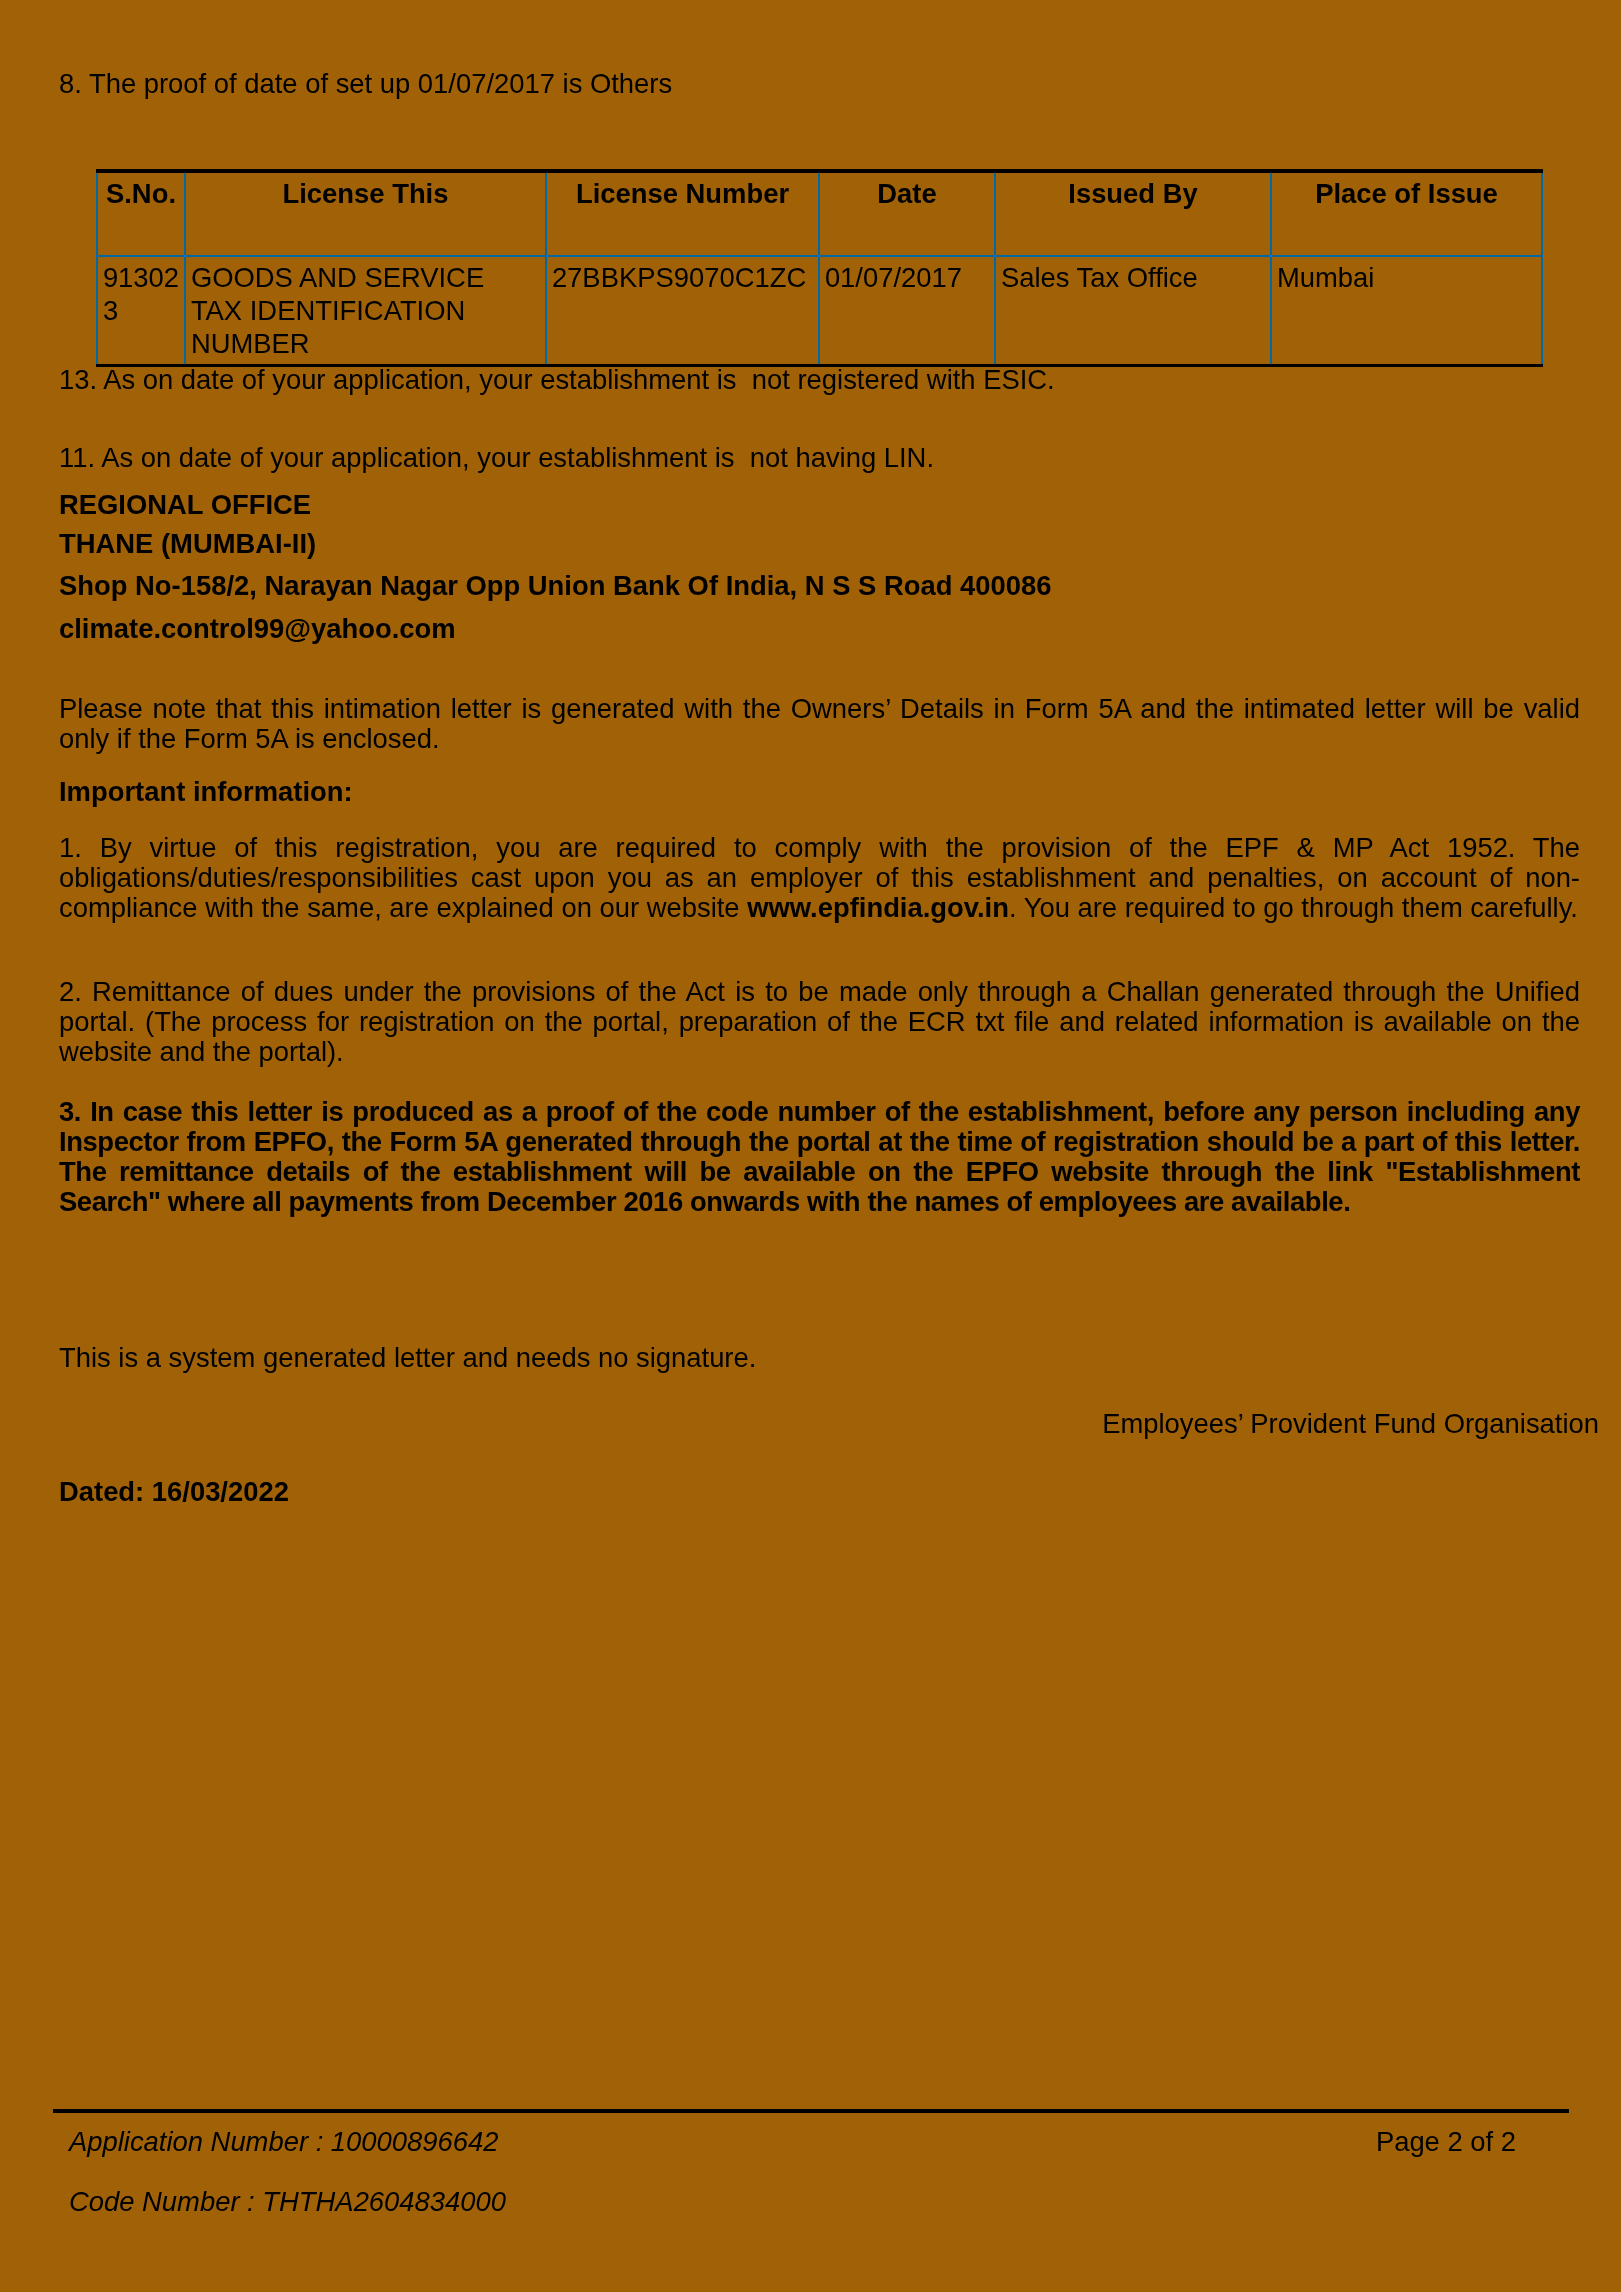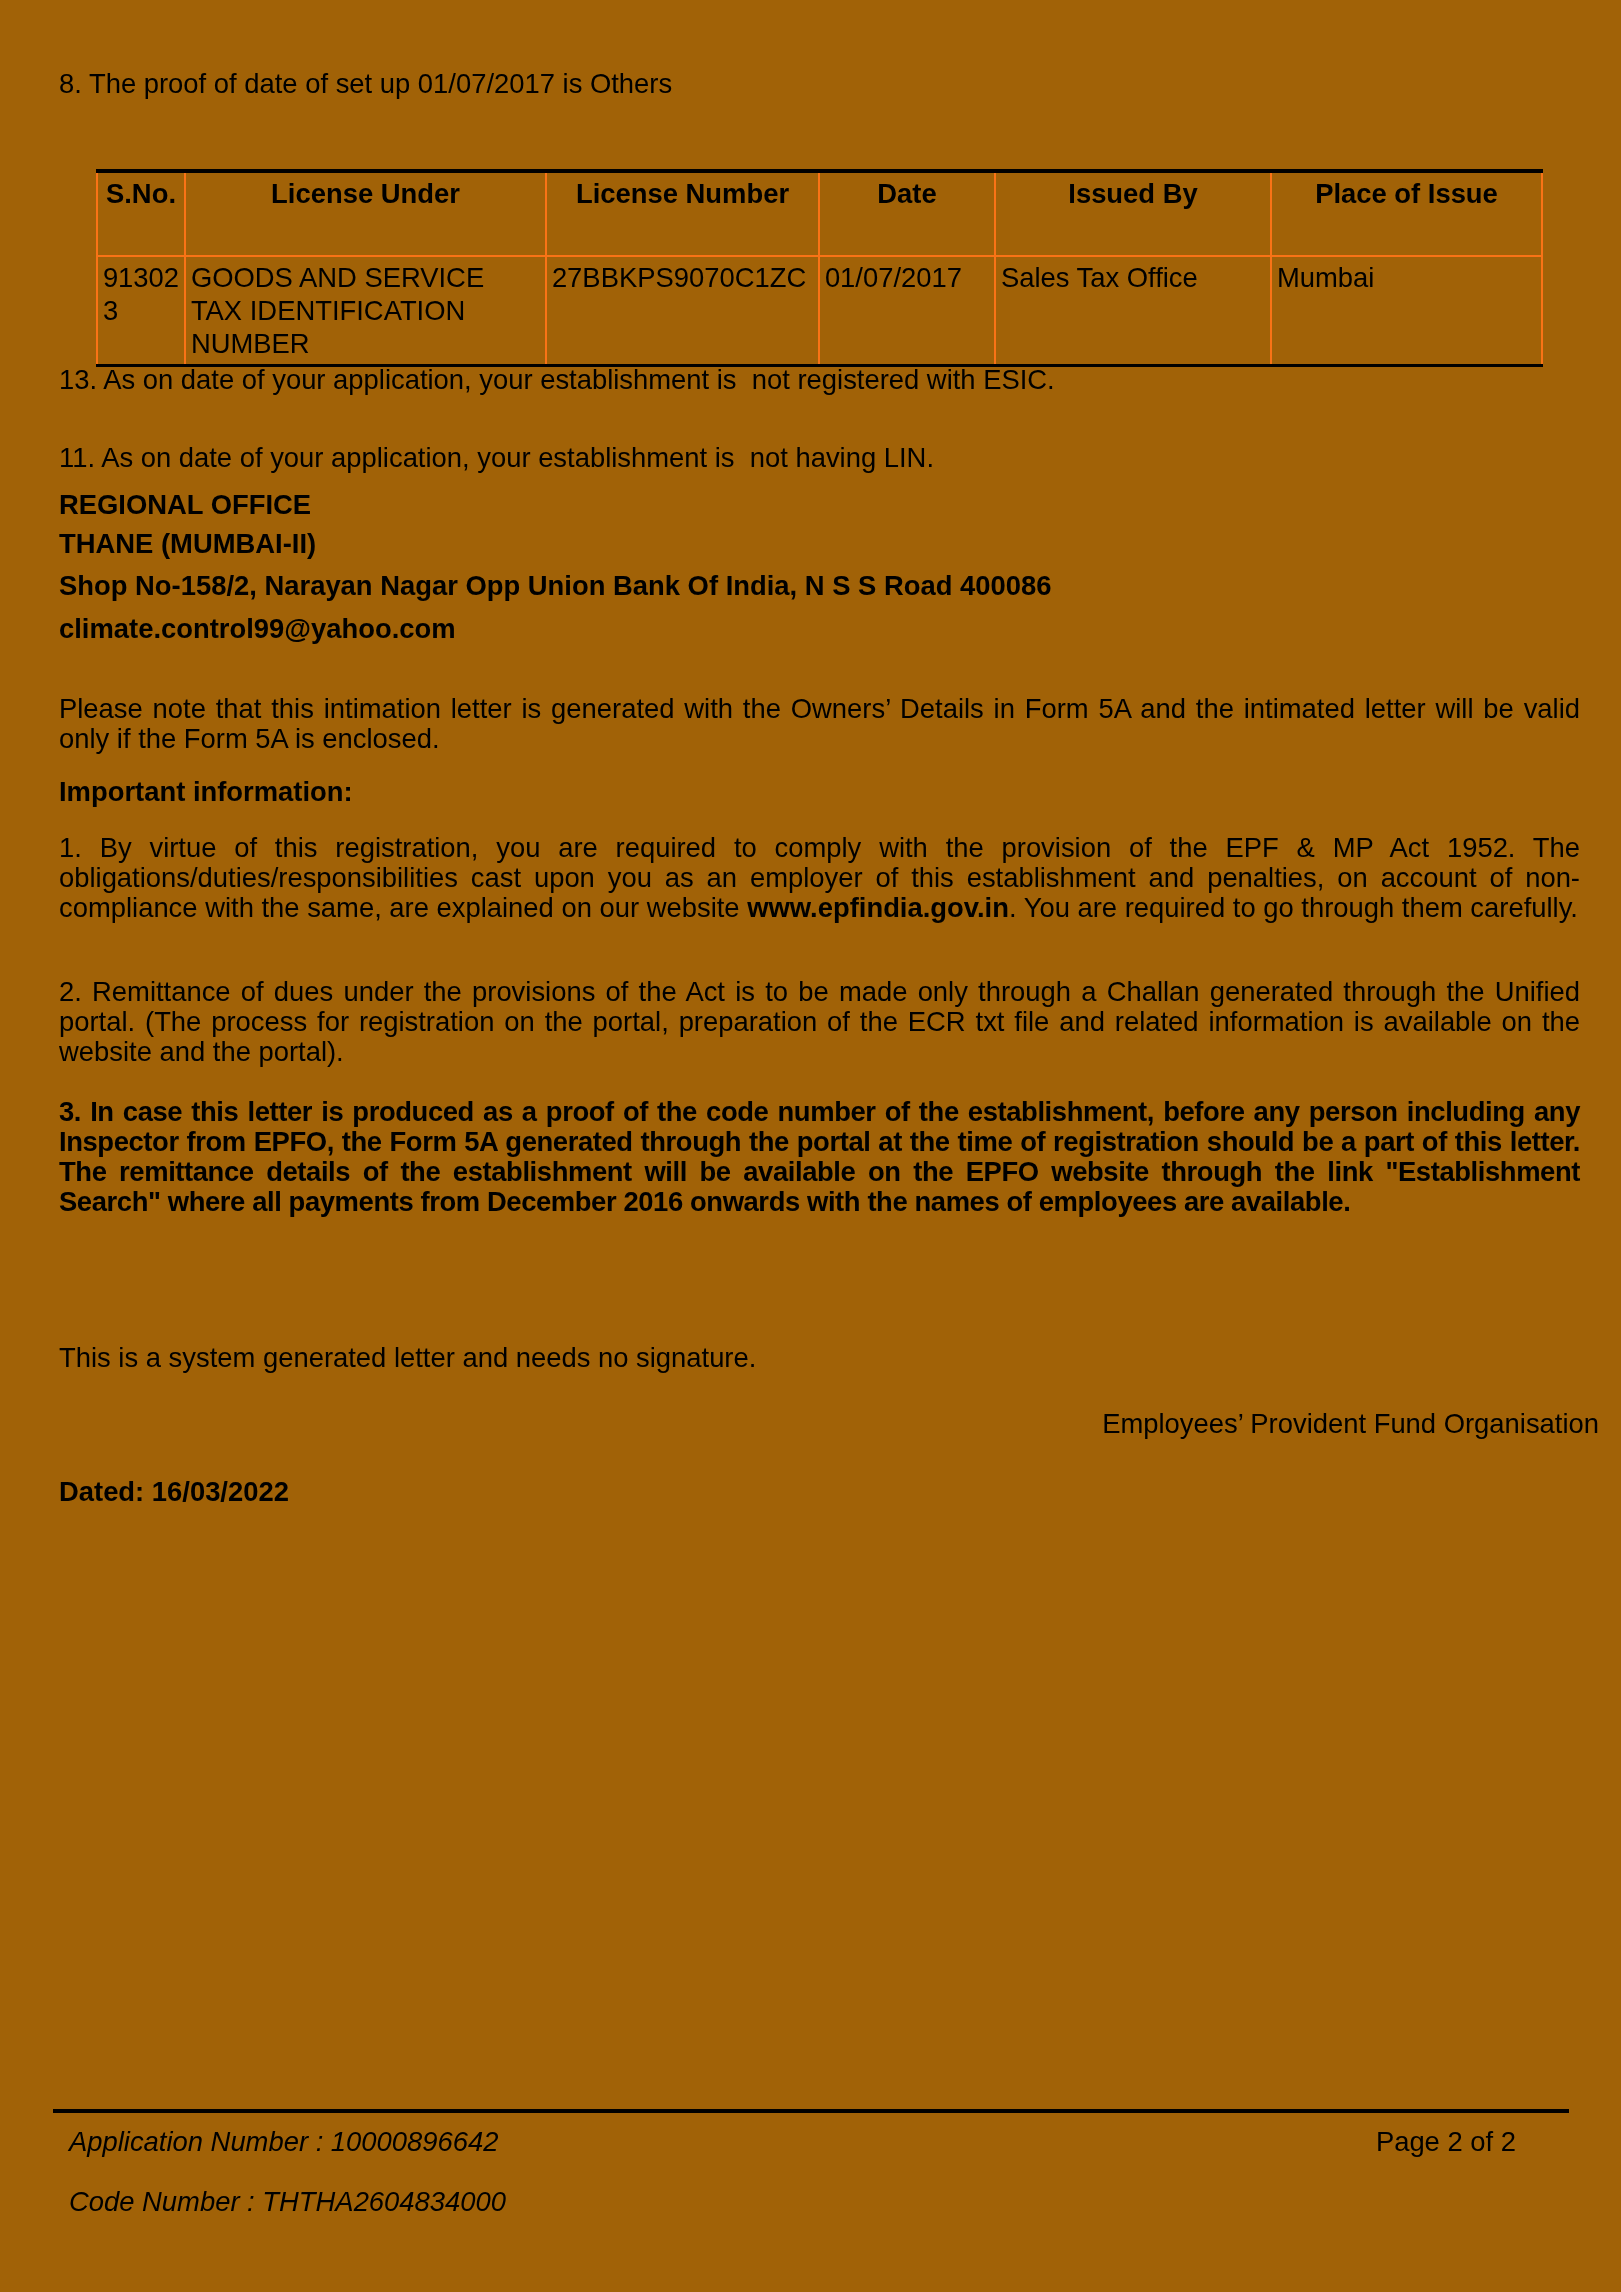--- a/index.html
+++ b/index.html
@@ -35,21 +35,21 @@
     left:96px;
     top:169px;
     width:1446px;
     border-collapse:collapse;
     table-layout:fixed;
     border:2px solid #000;
     border-top:4.9px solid #000;
     border-bottom:3.9px solid #000;
   }
   .lic-table th, .lic-table td {
-    border:2px solid #f97316;
+    border:2px solid #0369a1;
     vertical-align:top;
     padding:3.9px 4.9px;
     line-height:33px;
   }
   .lic-table th {
     font-weight:bold;
     text-align:center;
     height:74px;
   }
   .lic-table td {
@@ -95,21 +95,21 @@
       <col class="col-0">
         <col class="col-1">
         <col class="col-2">
         <col class="col-3">
         <col class="col-4">
         <col class="col-5">
     </colgroup>
     <thead>
       <tr>
         <th>S.No.</th>
-        <th>License Under</th>
+        <th>License This</th>
         <th>License Number</th>
         <th>Date</th>
         <th>Issued By</th>
         <th>Place of Issue</th>
       </tr>
     </thead>
     <tbody>
       <tr>
         <td class="cell-sno">913023</td>
         <td>GOODS AND SERVICE TAX IDENTIFICATION NUMBER</td>

